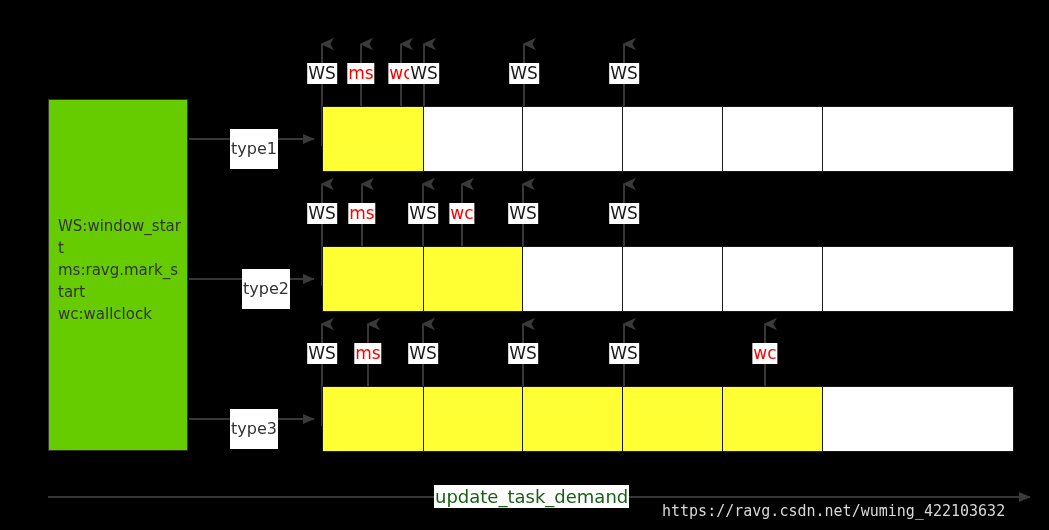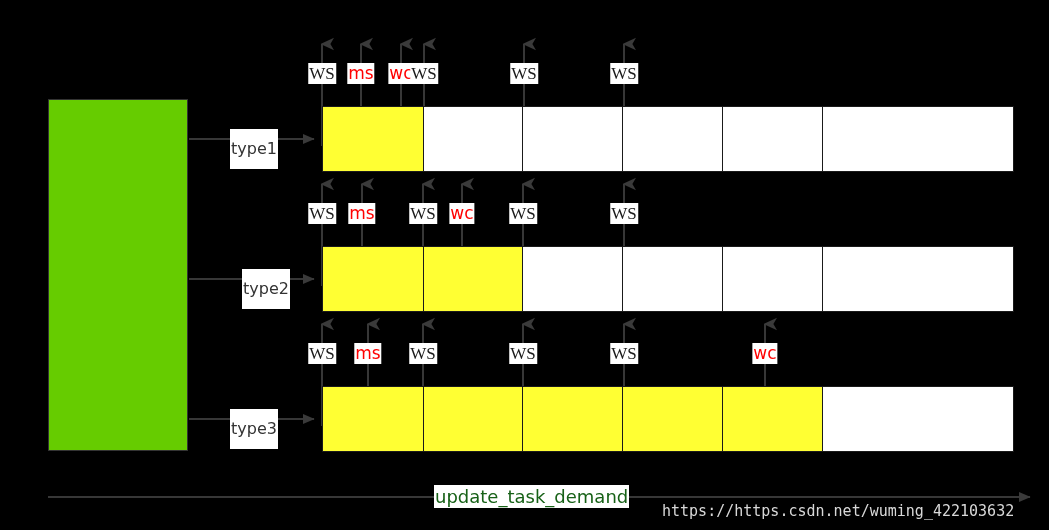--- a/index.html
+++ b/index.html
@@ -68,21 +68,21 @@
   
   .tick-label {
     position: absolute;
     background: #ffffff;
     font-size: 17px;
     line-height: 21px;
     padding: 0 1px;
     white-space: nowrap;
     transform: translateX(-50%);
   }
-  .tick-label.ws { color: #1a1a1a; font-family: Liberation Serif, serif; }
+  .tick-label.ws { color: #1a1a1a; }
   .tick-label.ms { color: #ff0000; }
   .tick-label.wc { color: #ff0000; }
   
   .axis-label {
     position: absolute;
     left: 434px; top: 485px;
     background: #ffffff;
     color: #176117;
     font-size: 18px;
     line-height: 23px;
@@ -144,20 +144,23 @@
         <line x1="624" y1="426" x2="624" y2="324" marker-end="url(#ahup)"></line>
         <line x1="765" y1="426" x2="765" y2="324" marker-end="url(#ahup)"></line>
       </g>
 
     <g stroke="#4a4a4a" stroke-width="1.4" fill="none">
       <line x1="48" y1="497" x2="1030" y2="497" marker-end="url(#ah)"></line>
     </g>
   </svg>
 
   <div class="legend-box"></div>
+  <div class="legend-text">WS:window_start
+ms:ravg.mark_start
+wc:wallclock</div>
 
   <div class="type-label" style="left:230px; top:129px;">type1</div>
   <div class="type-label" style="left:230px; top:269px;margin-left:12px;">type2</div>
   <div class="type-label" style="left:230px; top:409px;">type3</div>
 
   <div class="row" id="row-0" style="left:322px; top:106px; width:692px;">
       <div class="cell filled" style="width: 101px;"></div>
       <div class="cell" style="width: 100px;"></div>
       <div class="cell" style="width: 100px;"></div>
       <div class="cell" style="width: 100px;"></div>
@@ -196,15 +199,15 @@
       <div class="tick-label ws" style="left: 624px; top: 203px;">WS</div>
       <div class="tick-label ws" style="left: 322px; top: 343px;">WS</div>
       <div class="tick-label ms" style="left: 368px; top: 343px;">ms</div>
       <div class="tick-label ws" style="left: 423px; top: 343px;">WS</div>
       <div class="tick-label ws" style="left: 523px; top: 343px;">WS</div>
       <div class="tick-label ws" style="left: 624px; top: 343px;">WS</div>
       <div class="tick-label wc" style="left: 765px; top: 343px;">wc</div>
     </div>
 
   <div class="axis-label">update_task_demand</div>
-  <div class="watermark">https://https.csdn.net/wuming_422103632</div>
+  <div class="watermark">https://ravg.csdn.net/wuming_422103632</div>
 
 </div>
 
 </body></html>

